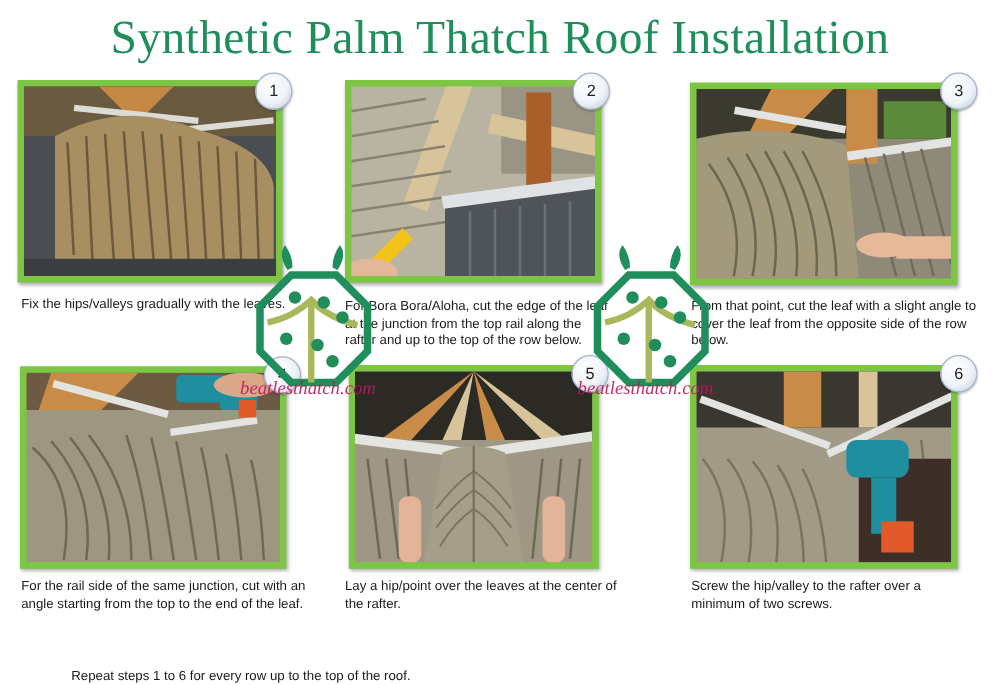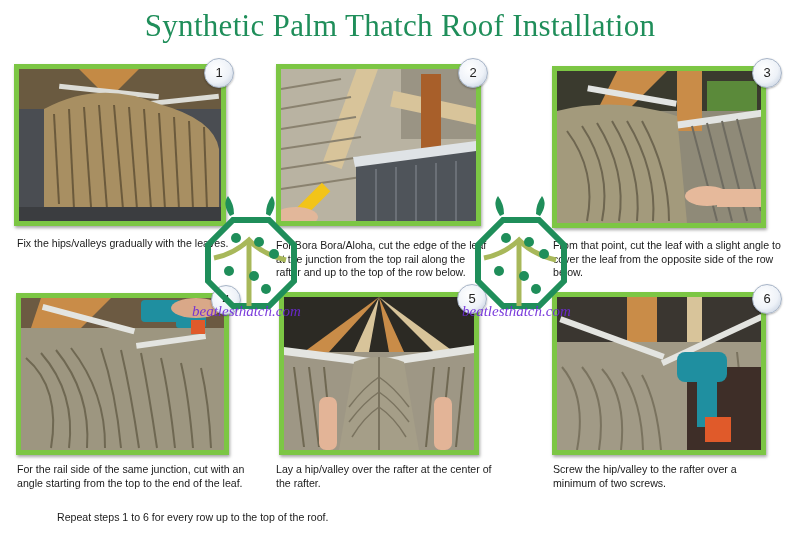--- a/index.html
+++ b/index.html
@@ -1,23 +1,23 @@
 <!DOCTYPE html>
 <html><head>
   <meta charset="utf-8">
   <style>
     html, body { margin:0; padding:0; }
     body { width:800px; height:548px; background:#ffffff; position:relative; overflow:hidden; font-family:"Liberation Sans", sans-serif; }
-    .title { position:absolute; left:0; top:8px; width:800px; text-align:center; font-family:"Liberation Serif","DejaVu Serif",serif; font-size:31px; color:#1f8e5a; letter-spacing:0.3px; }
+    .title { position:absolute; left:0; top:8px; width:800px; text-align:center; font-family:"Liberation Serif","DejaVu Serif",serif; font-size:38px; color:#1f8e5a; letter-spacing:0.3px; }
     .frame { position:absolute; background:#7cc644; box-shadow:1px 2px 3px rgba(0,0,0,0.35); }
     .photo { position:absolute; left:5px; top:5px; right:5px; bottom:5px; overflow:hidden; }
     .badge { position:absolute; width:28px; height:28px; border-radius:50%; background:radial-gradient(circle at 40% 35%, #ffffff 0%, #eef2f8 55%, #b9c6d8 100%); border:1px solid #a7b4c7; font-family:"Liberation Sans",sans-serif; font-size:13px; color:#222; text-align:center; line-height:28px; box-shadow:0 1px 2px rgba(0,0,0,0.3); }
     .caption { position:absolute; font-family:"Liberation Sans",sans-serif; font-size:10.6px; line-height:13.5px; color:#1a1a1a; }
     .logo { position:absolute; width:94px; height:118px; }
-    .watermark { position:absolute; font-family:"Liberation Serif",serif; font-style:italic; font-size:15px; color:#6d28d9; opacity:0.9; }
+    .watermark { position:absolute; font-family:"Liberation Serif",serif; font-style:italic; font-size:15px; color:#be185d; opacity:0.9; }
     svg { display:block; }
   </style>
 </head>
 <body>
 
 <div class="title">Synthetic Palm Thatch Roof Installation</div>
 
 <div class="frame" style="left:14px;top:64px;width:212px;height:162px;">
   <div class="photo">
     <svg width="202" height="152" viewBox="0 0 202 152">
@@ -170,21 +170,21 @@
           <line x1="150" y1="70" x2="142" y2="150"></line>
         <line x1="165" y1="70" x2="157" y2="150"></line>
           <line x1="180" y1="70" x2="172" y2="150"></line>
       </g>
       <rect x="35" y="100" width="18" height="53" rx="7" fill="#e3b497"></rect>
       <rect x="150" y="100" width="18" height="53" rx="7" fill="#e3b497"></rect>
     </svg>
   </div>
   <div class="badge" style="left:178px;top:-8px;">5</div>
 </div>
-<div class="caption" style="left:276px;top:463px;width:220px;">Lay a hip/valley over the rafter at the center of the rafter.</div>
+<div class="caption" style="left:276px;top:463px;width:220px;">Lay a hip/point over the leaves at the center of the rafter.</div>
 
 <div class="frame" style="left:552px;top:292px;width:214px;height:163px;">
   <div class="photo">
     <svg width="204" height="153" viewBox="0 0 204 153">
       <rect width="204" height="153" fill="#a19a86"></rect>
       <rect width="204" height="45" fill="#3a3630"></rect>
       <rect x="70" y="0" width="30" height="45" fill="#c98c48"></rect>
       <rect x="130" y="0" width="15" height="45" fill="#d8c49a"></rect>
       <rect x="0" y="38" width="110" height="6" fill="#e3e4e0" transform="rotate(20 55 41)"></rect>
       <rect x="100" y="40" width="110" height="6" fill="#e3e4e0" transform="rotate(-25 155 43)"></rect>
@@ -200,21 +200,21 @@
       <rect x="130" y="70" width="74" height="83" fill="#3e2e28"></rect>
       <rect x="120" y="55" width="50" height="30" rx="8" fill="#1f8fa0"></rect>
       <rect x="140" y="85" width="20" height="45" fill="#1f8fa0"></rect>
       <rect x="148" y="120" width="26" height="25" fill="#e05a2a"></rect>
     </svg>
   </div>
   <div class="badge" style="left:200px;top:-8px;">6</div>
 </div>
 <div class="caption" style="left:553px;top:463px;width:200px;">Screw the hip/valley to the rafter over a minimum of two screws.</div>
 
-<div class="caption" style="left:17px;top:511px;width:400px;padding-left:40px;">Repeat steps 1 to 6 for every row up to the top of the roof.</div>
+<div class="caption" style="left:17px;top:535px;width:400px;padding-left:40px;">Repeat steps 1 to 6 for every row up to the top of the roof.</div>
 
 <div class="logo" style="left:204px;top:196px;">
   <svg width="94" height="118" viewBox="0 0 94 118">
     <path d="M26,20 Q18,8 24,0 Q30,8 30,18 Z" fill="#1f8e5a"></path>
     <path d="M66,20 Q74,8 68,0 Q62,8 62,18 Z" fill="#1f8e5a"></path>
     <polygon points="29,24 65,24 90,49 90,85 65,110 29,110 4,85 4,49" fill="none" stroke="#1f8e5a" stroke-width="6"></polygon>
     <path d="M10,62 Q30,58 45,44 Q58,58 82,64" fill="none" stroke="#a8b85a" stroke-width="5"></path>
     <line x1="45" y1="44" x2="45" y2="110" stroke="#a8b85a" stroke-width="5"></line>
     <circle cx="32" cy="42" r="5" fill="#1f8e5a"></circle>
       <circle cx="55" cy="46" r="5" fill="#1f8e5a"></circle>

